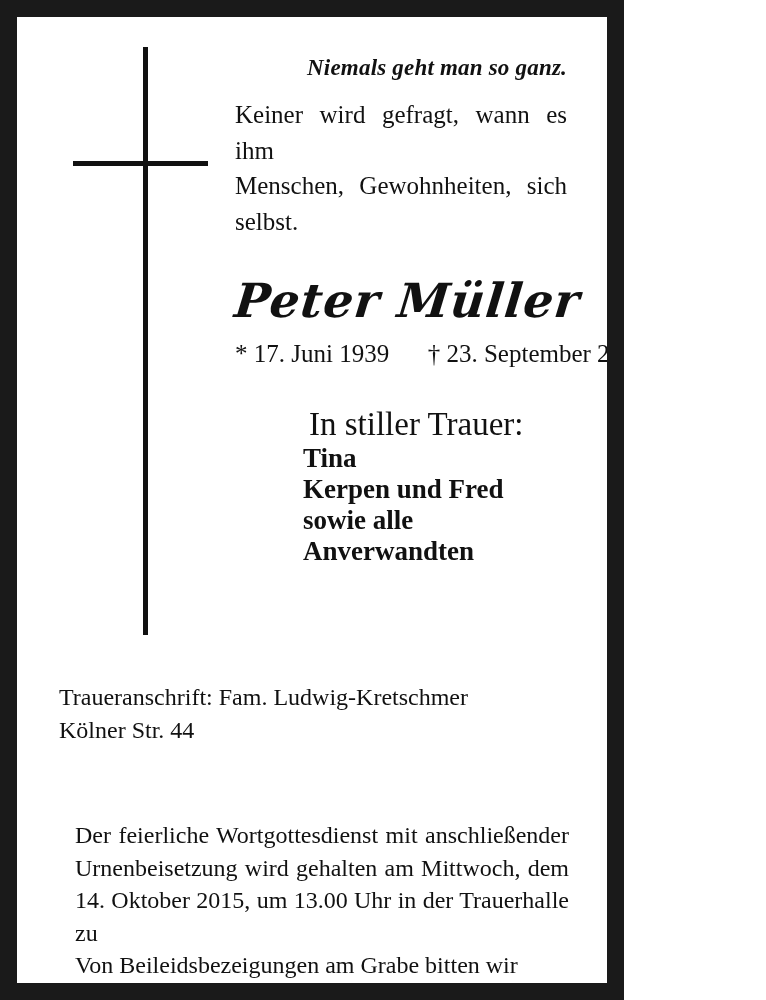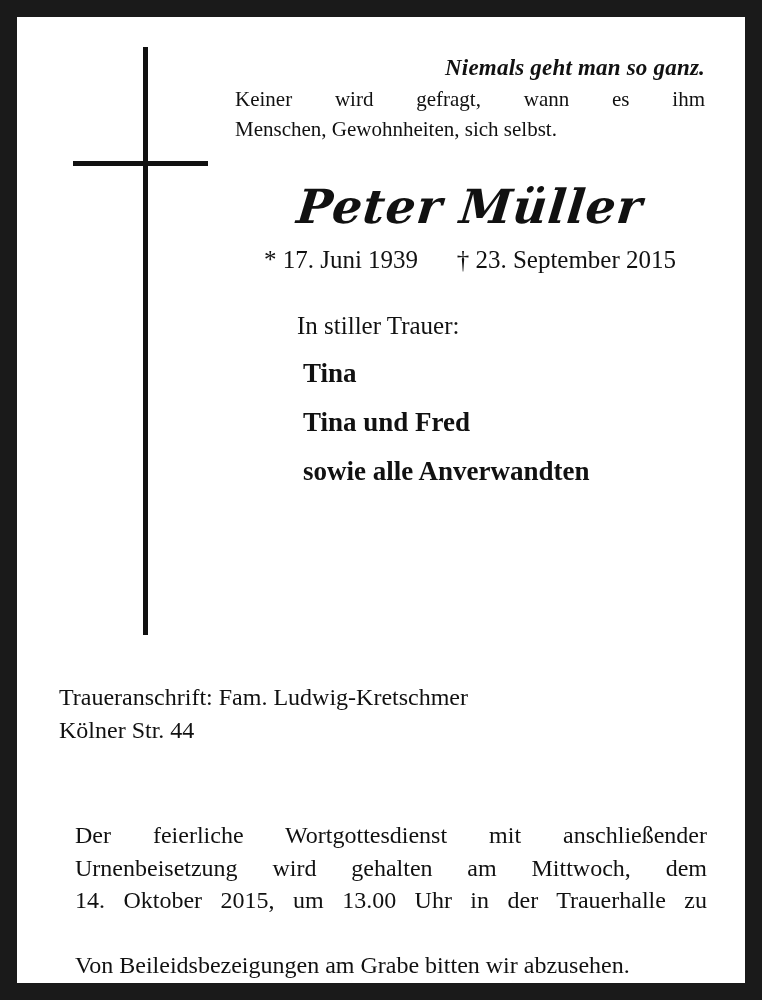--- a/index.html
+++ b/index.html
@@ -7,21 +7,21 @@
     padding: 0;
     background: #ffffff;
   }
   body {
     width: 766px;
     height: 1000px;
     font-family: "Liberation Serif", serif;
     color: #111111;
   }
   .obituary-page {
-    width: 762px;
+    width: 624px;
     height: 1000px;
     box-sizing: border-box;
     background: #1a1a1a;
     padding: 14px;
     position: relative;
   }
   .inner-frame {
     width: 100%;
     height: 100%;
     box-sizing: border-box;
@@ -71,22 +71,22 @@
 
   .motto {
     font-style: italic;
     font-weight: bold;
     font-size: 23px;
     text-align: right;
     letter-spacing: 0.2px;
   }
 
   .verse {
-    margin-top: 4px;
-    font-size: 21px;
+    margin-top: 16px;
+    font-size: 25px;
     line-height: 1.42;
     text-align: justify;
     text-align-last: justify;
     hyphens: none;
   }
   .verse .last-line {
     text-align-last: left;
   }
 
   .name {
@@ -110,26 +110,27 @@
   .dates .gap {
     display: inline-block;
     width: 26px;
   }
 
   .mourners-block {
     margin-top: 38px;
     padding-left: 62px;
   }
   .mourners-intro {
-    font-size: 25px;
+    font-size: 33px;
+    margin-left: 12px;
   }
   .mourner {
     font-weight: bold;
     font-size: 27px;
-    margin-top: 18px;
+    margin-top: 0;
     padding-left: 6px;
   }
 
   .address-block {
     position: absolute;
     left: 42px;
     right: 38px;
     top: 664px;
     font-size: 24px;
     line-height: 1.36;
@@ -181,21 +182,21 @@
 
         <div class="dates">
           <span>* 17. Juni 1939</span>
           <span class="gap"></span>
           <span>† 23. September 2015</span>
         </div>
 
         <div class="mourners-block">
           <div class="mourners-intro">In stiller Trauer:</div>
           <div class="mourner">Tina</div>
-          <div class="mourner">Tina und Fred</div>
+          <div class="mourner">Kerpen und Fred</div>
           <div class="mourner">sowie alle Anverwandten</div>
         </div>
 
       </div>
 
       <div class="address-block">
         <div>Traueranschrift: Fam. Ludwig-Kretschmer</div>
         <div>Kölner Str. 44</div>
       </div>
 

